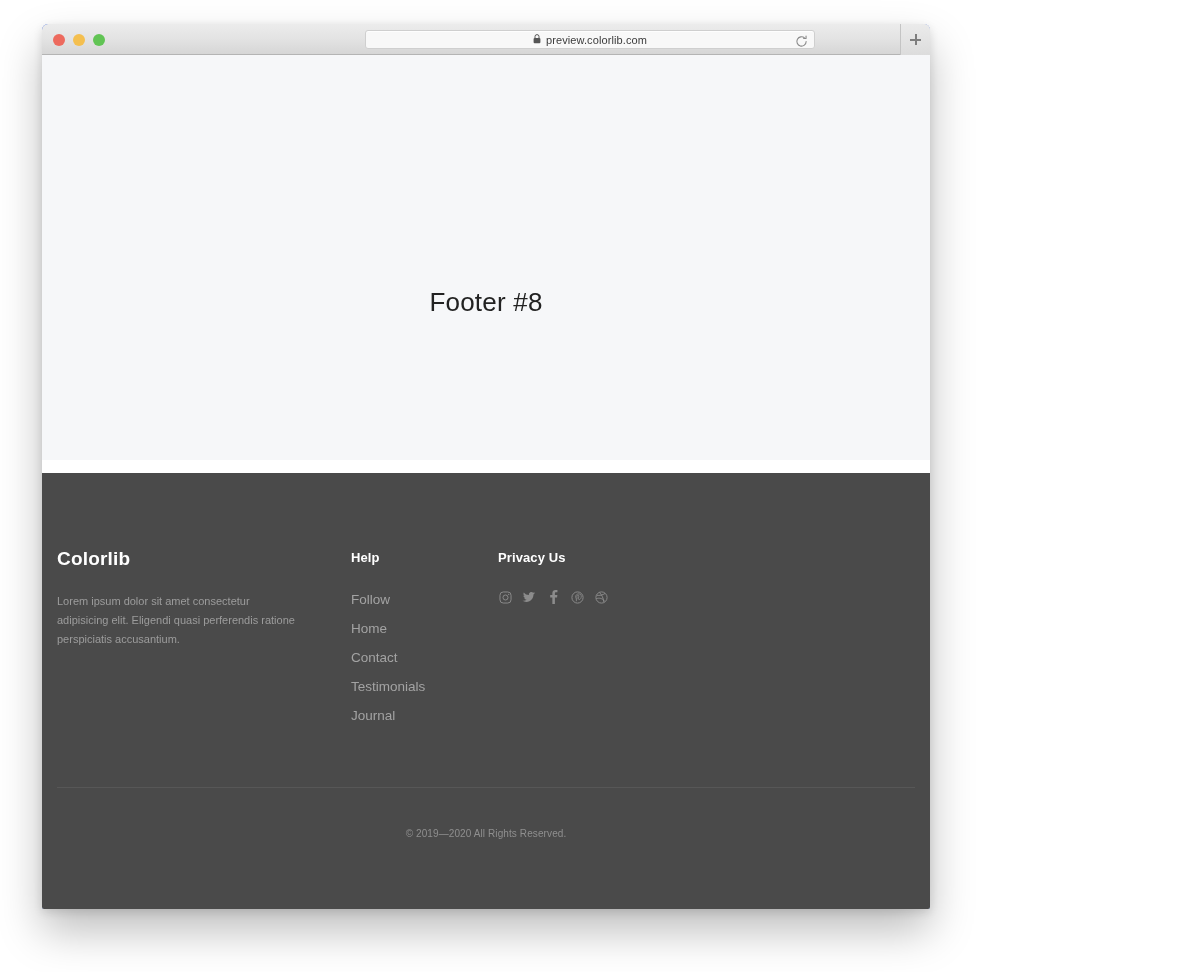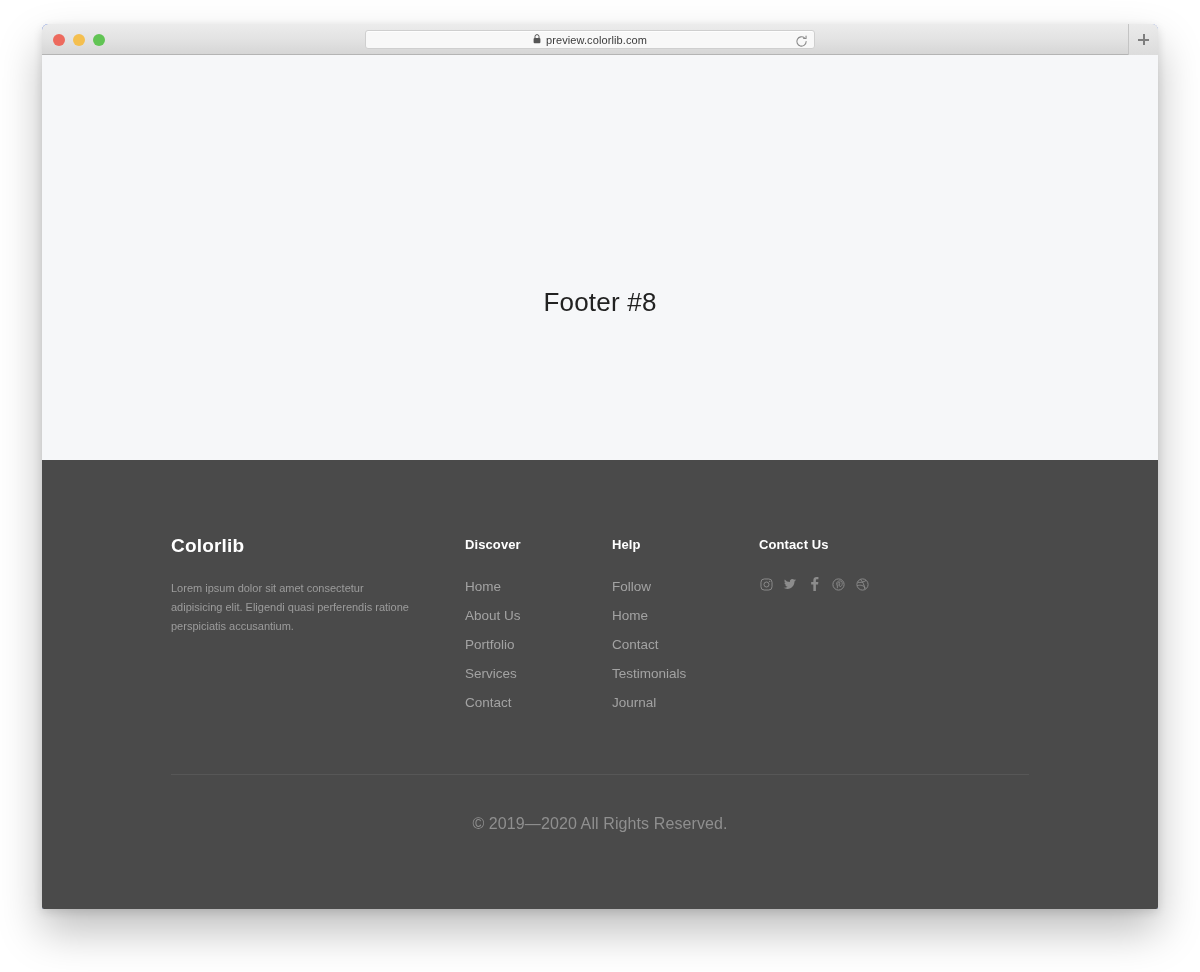--- a/index.html
+++ b/index.html
@@ -14,21 +14,21 @@
     overflow: hidden;
     font-family: "Liberation Sans", sans-serif;
     -webkit-font-smoothing: antialiased;
   }
 
   
   .browser-window {
     position: absolute;
     left: 42px;
     top: 24px;
-    width: 1116px;
+    width: 888px;
     height: 885px;
     border-radius: 6px 6px 2px 2px;
     background: #1d4ed8;
     box-shadow: 0 22px 44px rgba(0,0,0,0.26), 0 3px 10px rgba(0,0,0,0.12);
     overflow: hidden;
   }
 
   .titlebar {
     position: relative;
     height: 31px;
@@ -134,21 +134,21 @@
 
   
   .site-footer {
     height: 449px;
     background: #4a4a4a;
     position: relative;
   }
   .footer-inner {
     position: relative;
     width: 858px;
-    margin: 0 auto;
+    margin: 13px auto;
     padding-top: 76px;
     box-sizing: border-box;
   }
   .footer-cols {
     display: flex;
   }
   .brand-col { width: 294px; }
   .link-col  { width: 147px; }
   .social-col { width: 180px; }
 
@@ -208,21 +208,21 @@
 
   .footer-divider {
     margin-top: 52px;
     height: 1px;
     background: #575757;
     width: 858px;
   }
 
   .copyright {
     text-align: center;
-    font-size: 16px;
+    font-size: 10px;
     color: #8f8f8f;
     margin-top: 40px;
     letter-spacing: 0.1px;
   }
 </style>
 </head>
 <body>
 
 <div class="browser-window">
 
@@ -266,45 +266,35 @@
     <footer class="site-footer">
       <div class="footer-inner">
 
         <div class="footer-cols">
 
           <div class="brand-col">
             <div class="brand-name">Colorlib</div>
             <p class="brand-desc">Lorem ipsum dolor sit amet consectetur adipisicing elit. Eligendi quasi perferendis ratione perspiciatis accusantium.</p>
           </div>
 
-          <div class="link-col">
-            <div class="col-heading">Discover</div>
-            <ul class="col-links">
-              <li><a href="#">Home</a></li>
-              <li><a href="#">About Us</a></li>
-              <li><a href="#">Portfolio</a></li>
-              <li><a href="#">Services</a></li>
-              <li><a href="#">Contact</a></li>
-            </ul>
-          </div>
 
           <div class="link-col">
             <div class="col-heading">Help</div>
             <ul class="col-links">
               <li><a href="#">Follow</a></li>
               <li><a href="#">Home</a></li>
               <li><a href="#">Contact</a></li>
               <li><a href="#">Testimonials</a></li>
               <li><a href="#">Journal</a></li>
             </ul>
           </div>
 
 
           <div class="social-col">
-            <div class="col-heading">Contact Us</div>
+            <div class="col-heading">Privacy Us</div>
             <div class="social-row">
 
               <a href="#" class="social-link">
                 <svg width="13" height="13" viewBox="0 0 16 16" fill="none" stroke="currentColor" stroke-width="1.2">
                   <rect x="1.2" y="1.2" width="13.6" height="13.6" rx="4"></rect>
                   <circle cx="8" cy="8" r="3.1"></circle>
                   <circle cx="11.9" cy="4.1" r="0.85" fill="currentColor" stroke="none"></circle>
                 </svg>
               </a>
 

